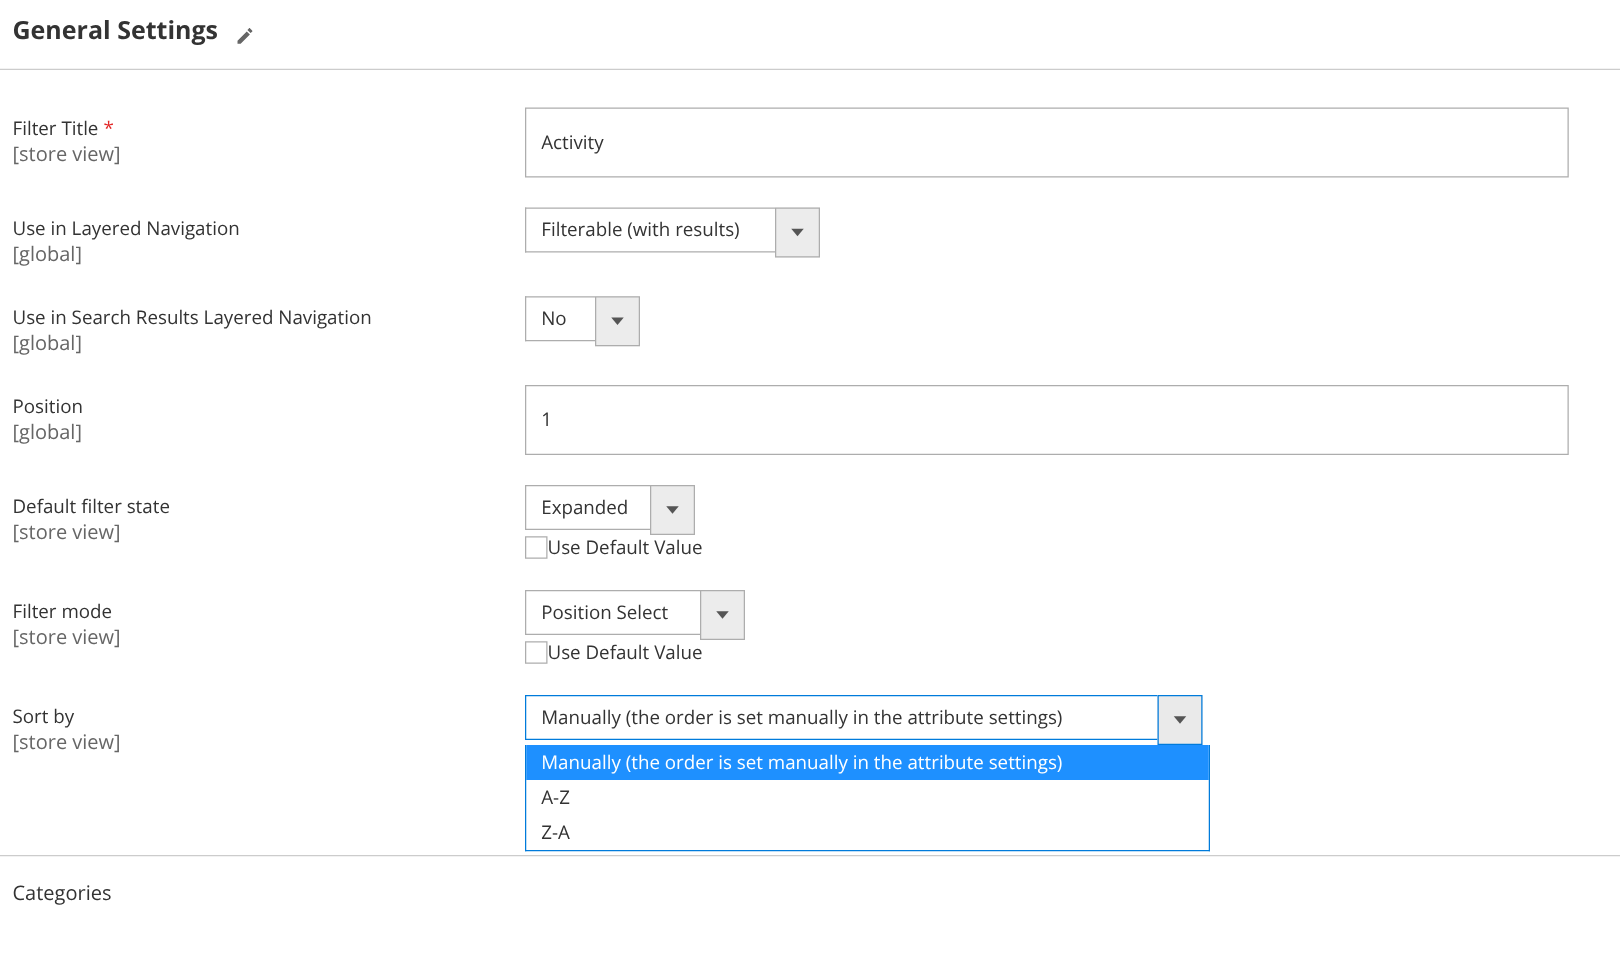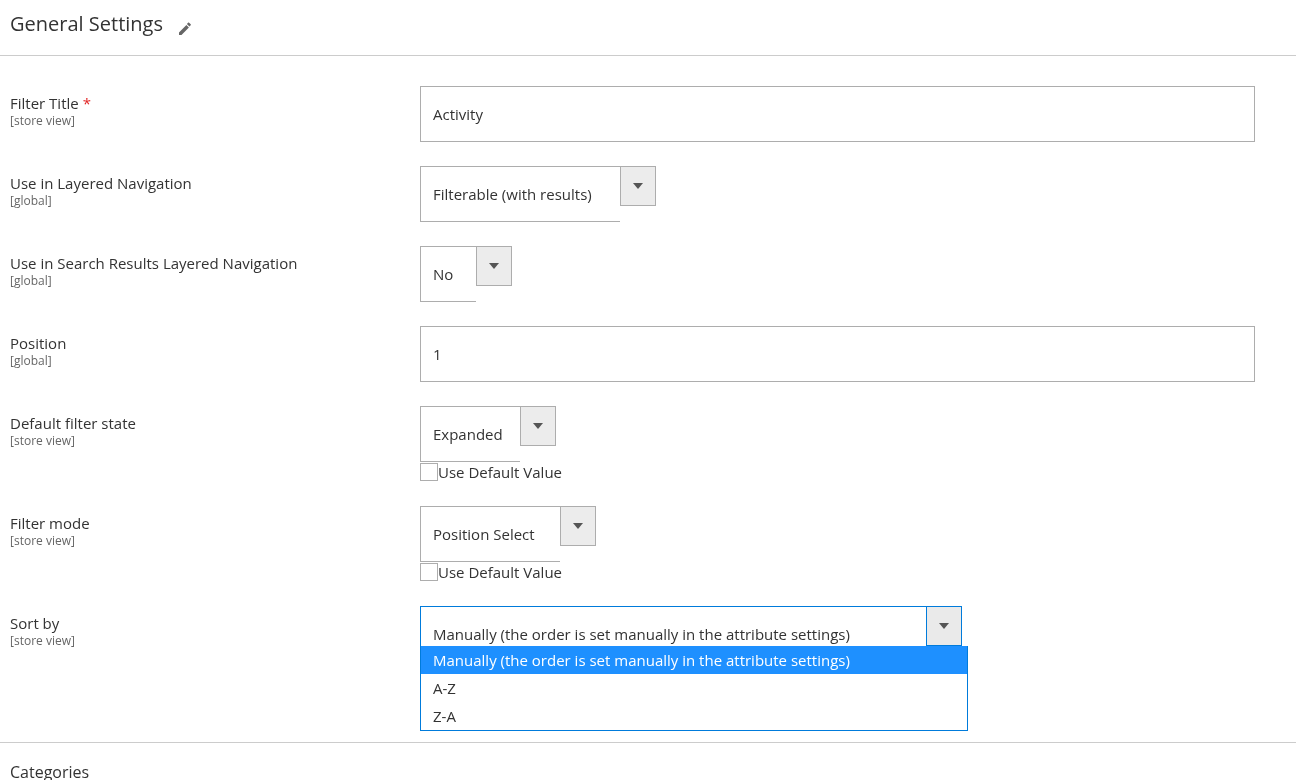--- a/index.html
+++ b/index.html
@@ -10,21 +10,21 @@
       background: #fff;
       width: 1296px;
     }
     .section-header {
       display: flex;
       align-items: center;
       gap: 14px;
       padding: 10px 10px 18px 10px;
       font-size: 20px;
       color: #333;
-      font-weight: 400;
+      font-weight: 700;
       border-bottom: 1px solid #ccc;
     }
     .edit-icon {
       width: 16px;
       height: 16px;
       display: inline-block;
       color: #666;
     }
     .form-area {
       padding: 30px 10px 40px 10px;
@@ -38,21 +38,21 @@
       width: 410px;
       text-align: left;
       padding-right: 30px;
       padding-top: 8px;
       font-size: 15px;
       color: #333;
       line-height: 1.2;
     }
     .label-col .scope {
       display: block;
-      font-size: 12px;
+      font-size: 16px;
       color: #666;
       margin-top: 2px;
     }
     .label-col .req {
       color: #e22626;
       margin-left: 4px;
     }
     .field-col {
       flex: 1;
       max-width: 835px;
@@ -65,21 +65,21 @@
       font-size: 15px;
       color: #333;
       background: #fff;
       font-family: inherit;
     }
     .select-wrapper {
       display: inline-flex;
       position: relative;
     }
     .select-input {
-      height: 56px;
+      height: 36px;
       border: 1px solid #adadad;
       border-right: none;
       padding: 0 12px;
       font-size: 15px;
       color: #333;
       background: #fff;
       display: flex;
       align-items: center;
     }
     .select-btn {

